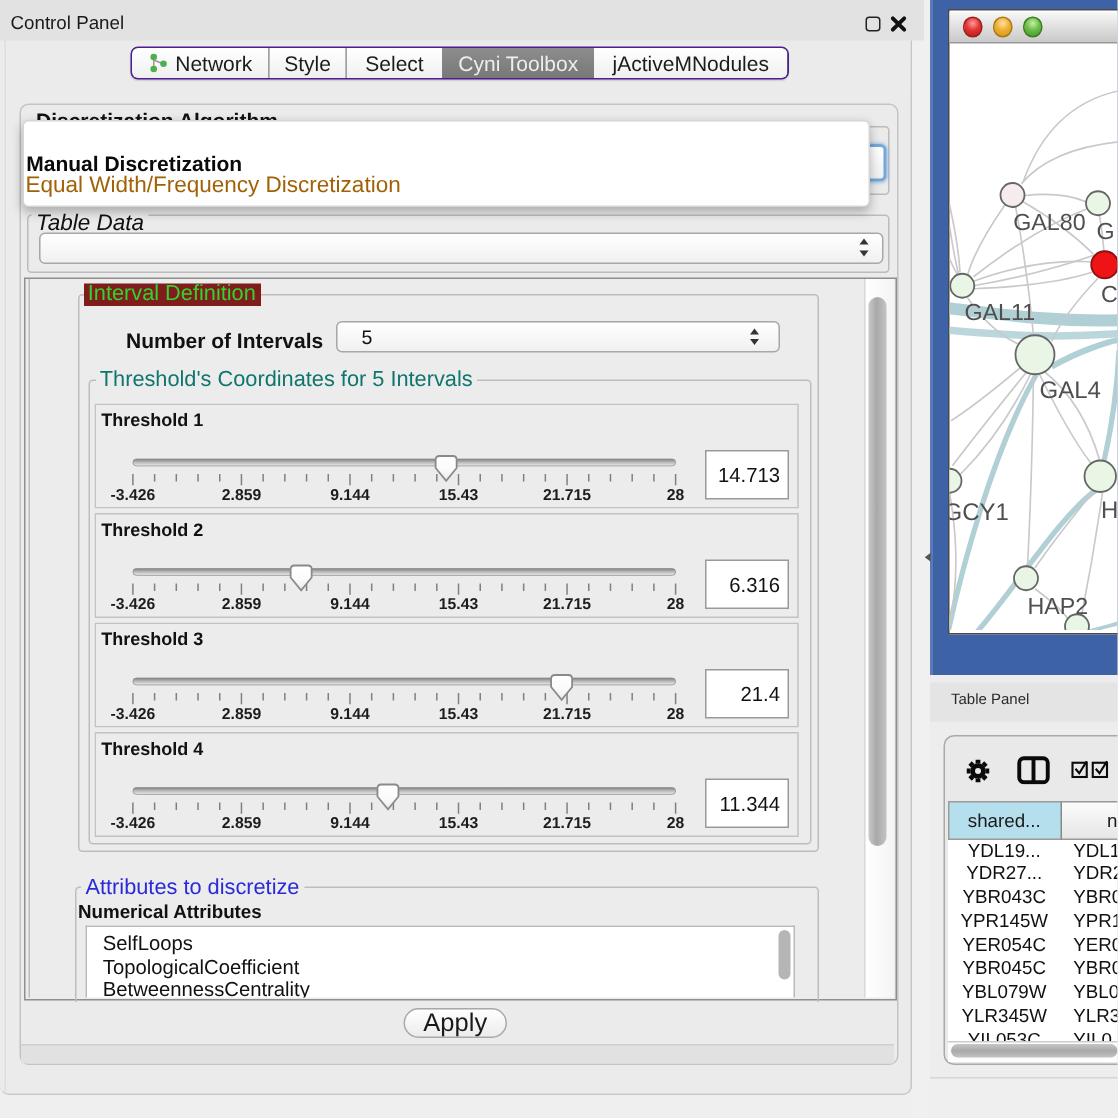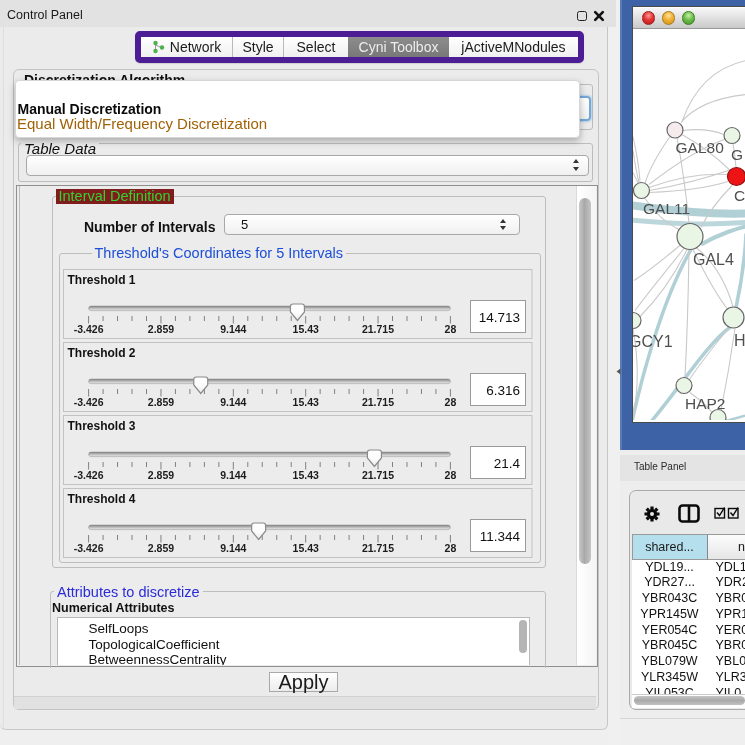--- a/index.html
+++ b/index.html
@@ -6,22 +6,22 @@
        font-family:"Liberation Sans",sans-serif;-webkit-font-smoothing:antialiased;}
   .abs{position:absolute;}
   #app{position:relative;width:745px;height:745px;}
   .grp{position:absolute;border:1px solid #bcbcbc;border-radius:3px;}
   .glab{position:absolute;background:#ebebeb;padding:0 3px;font-size:13px;line-height:13px;white-space:nowrap;}
   .combo{position:absolute;background:linear-gradient(#ffffff,#f0f0f0);border:1px solid #a8a8a8;border-radius:4px;
          font-size:13px;color:#111;}
   .cartn{position:absolute;width:0;height:0;border-left:3.5px solid transparent;border-right:3.5px solid transparent;}
   .up{border-bottom:4.5px solid #333;}
   .dn{border-top:4.5px solid #333;}
-  .seg{position:absolute;display:flex;background:#0f172a;border:6px solid #4c1d95;border-radius:5px;
-       font-size:14px;color:#1c1c1c;overflow:hidden;box-shadow:0 1px 1px rgba(0,0,0,0.12);margin-left:48px;}
+  .seg{position:absolute;display:flex;background:#0f172a;border:1px solid #4c1d95;border-radius:5px;
+       font-size:14px;color:#1c1c1c;overflow:hidden;box-shadow:0 1px 1px rgba(0,0,0,0.12);}
   .seg .s{display:flex;align-items:center;justify-content:center;background:linear-gradient(#ffffff,#f0f0f0);padding-top:1.5px;box-sizing:border-box;}
   .seg .s.sel{background:linear-gradient(#8d8d8d,#787878);color:#ededed;}
   .seg .s.sep{border-left:1px solid #b9b9b9;}
   .row{position:absolute;white-space:nowrap;}
 </style></head><body>
 <div id="app">
 <svg width="0" height="0" style="position:absolute">
       <defs>
   <linearGradient id="trk" x1="0" y1="0" x2="0" y2="1">
     <stop offset="0" stop-color="#7f7f7f"></stop>
@@ -85,21 +85,21 @@
 
 <div class="grp" style="left:51.5px;top:196px;width:492px;height:370px;border-color:#bdbdbd;"></div>
 <div class="glab" style="left:55.5px;top:189px;font-size:14.5px;line-height:14.5px;color:#30d330;background:#7f1d1d;">Interval Definition</div>
 <div class="row" style="left:84px;top:218.5px;font-size:14px;font-weight:bold;color:#111;">Number of Intervals</div>
 <div class="combo" style="left:224px;top:214px;width:294px;height:19px;line-height:19px;">
   <span style="padding-left:16px;">5</span>
   <i class="cartn up" style="right:13px;top:3.5px;"></i><i class="cartn dn" style="right:13px;top:11px;"></i>
 </div>
 
 <div class="grp" style="left:59px;top:253px;width:480px;height:308px;border-color:#bdbdbd;"></div>
-<div class="glab" style="left:63.5px;top:246px;font-size:14.5px;line-height:14.5px;color:#1d4ed8;background:#ececec;margin-left:28px;">Threshold's Coordinates for 5 Intervals</div>
+<div class="glab" style="left:63.5px;top:246px;font-size:14.5px;line-height:14.5px;color:#0f766e;background:#ececec;">Threshold's Coordinates for 5 Intervals</div>
 
 <svg class="abs" style="left:63px;top:268.6px" width="470" height="70" viewBox="0 0 470 70" font-family="Liberation Sans, sans-serif">
     <rect x="0.5" y="0.5" width="468.5" height="69" fill="#ececec" stroke="#c2c2c2"></rect>
     <text x="4.5" y="15" font-size="12" font-weight="bold" fill="#111">Threshold 1</text>
     <rect x="25.6" y="37" width="361.8" height="4.6" rx="2.3" fill="url(#trk)" stroke="#8f8f8f" stroke-width="0.5"></rect>
     <path d="M25.60 47V54.5 M40.07 47V52 M54.54 47V52 M69.02 47V52 M83.49 47V52 M97.96 47V54.5 M112.43 47V52 M126.90 47V52 M141.38 47V52 M155.85 47V52 M170.32 47V54.5 M184.79 47V52 M199.26 47V52 M213.74 47V52 M228.21 47V52 M242.68 47V54.5 M257.15 47V52 M271.62 47V52 M286.10 47V52 M300.57 47V52 M315.04 47V54.5 M329.51 47V52 M343.98 47V52 M358.46 47V52 M372.93 47V52 M387.40 47V54.5" stroke="#808080" stroke-width="1"></path>
     <text x="25.6" y="64" text-anchor="middle" font-size="10.5" font-weight="bold" fill="#1c1c1c">-3.426</text>
     <text x="98.0" y="64" text-anchor="middle" font-size="10.5" font-weight="bold" fill="#1c1c1c">2.859</text>
     <text x="170.3" y="64" text-anchor="middle" font-size="10.5" font-weight="bold" fill="#1c1c1c">9.144</text>
     <text x="242.7" y="64" text-anchor="middle" font-size="10.5" font-weight="bold" fill="#1c1c1c">15.43</text>
@@ -160,27 +160,27 @@
         <path d="M1.5,9.5 V4 Q1.5,1.5 4,1.5 H13 Q15.5,1.5 15.5,4 V9.5 L8.5,18 Z" fill="url(#thm)" stroke="#8a8a8a" stroke-width="1.2"></path>
       </g>
     <rect x="407.5" y="31.5" width="55" height="32" fill="#fff" stroke="#9a9a9a"></rect>
     <text x="457" y="52.5" text-anchor="end" font-size="13.5" fill="#111">11.344</text>
     </svg>
 
 <div class="grp" style="left:50px;top:591px;width:494px;height:90px;border-color:#bdbdbd;"></div>
 <div class="glab" style="left:54px;top:584.5px;font-size:14.5px;line-height:14.5px;color:#2a2ad8;background:#ececec;">Attributes to discretize</div>
 <div class="row" style="left:52px;top:600.5px;font-size:12.5px;font-weight:bold;color:#111;">Numerical Attributes</div>
 <div class="abs" style="left:57px;top:617px;width:471px;height:47px;background:#fff;border:1px solid #b9b9b9;border-bottom:none;overflow:hidden;">
-  <div style="padding:3px 0 0 10.5px;font-size:13.5px;color:#111;line-height:15.6px;margin-left:20px;">SelfLoops<br>TopologicalCoefficient<br>BetweennessCentrality</div>
+  <div style="padding:3px 0 0 10.5px;font-size:13.5px;color:#111;line-height:15.6px;">SelfLoops<br>TopologicalCoefficient<br>BetweennessCentrality</div>
   <div style="position:absolute;right:2.5px;top:2px;width:8px;height:33px;border-radius:4px;background:#b5b5b5;"></div>
 </div>
 
 <div class="abs" style="left:16.5px;top:667.5px;width:578px;height:28px;background:#ebebeb;"></div>
 
-<div class="abs" style="left:269px;top:672px;width:67px;height:18px;background:linear-gradient(#ffffff,#ececec);border:1px solid #a9a9a9;border-radius:0;font-size:20px;color:#1a1a1a;display:flex;align-items:center;justify-content:center;">Apply</div>
+<div class="abs" style="left:269px;top:672px;width:67px;height:18px;background:linear-gradient(#ffffff,#ececec);border:1px solid #a9a9a9;border-radius:10px;font-size:17px;color:#1a1a1a;display:flex;align-items:center;justify-content:center;">Apply</div>
 
 <div class="abs" style="left:619.5px;top:0;width:125.5px;height:450px;background:#3d62a5;border-left:2px solid #5a7ab5;"></div>
 <svg class="abs" style="left:615px;top:367px" width="7" height="9" viewBox="0 0 7 9">
       <path d="M1.5,4.5 L5.5,1.5 L5.5,7.5 Z" fill="#555"></path>
     </svg>
 
 <div class="abs" style="left:631.5px;top:6px;width:114px;height:415px;border:1.5px solid #4a4a4a;border-right:none;background:#fff;"></div>
 <div class="abs" style="left:633px;top:7.5px;width:112px;height:20.5px;background:linear-gradient(#f7f7f7,#c9c9c9);border-bottom:1px solid #9a9a9a;"></div>
 <div class="abs" style="left:641.5px;top:11px;width:11.5px;height:11.5px;border-radius:50%;background:radial-gradient(circle at 50% 30%, #ff9a9a 0%, #e33535 45%, #c01414 100%);border:0.5px solid #9a2020;"></div>
 <div class="abs" style="left:661.5px;top:11px;width:11.5px;height:11.5px;border-radius:50%;background:radial-gradient(circle at 50% 30%, #ffe2a0 0%, #efaf34 45%, #d2920f 100%);border:0.5px solid #a87a16;"></div>

